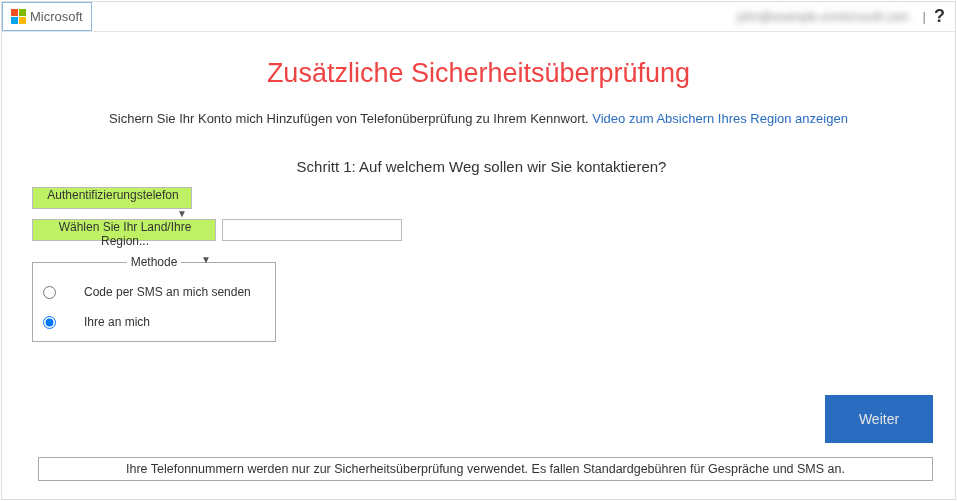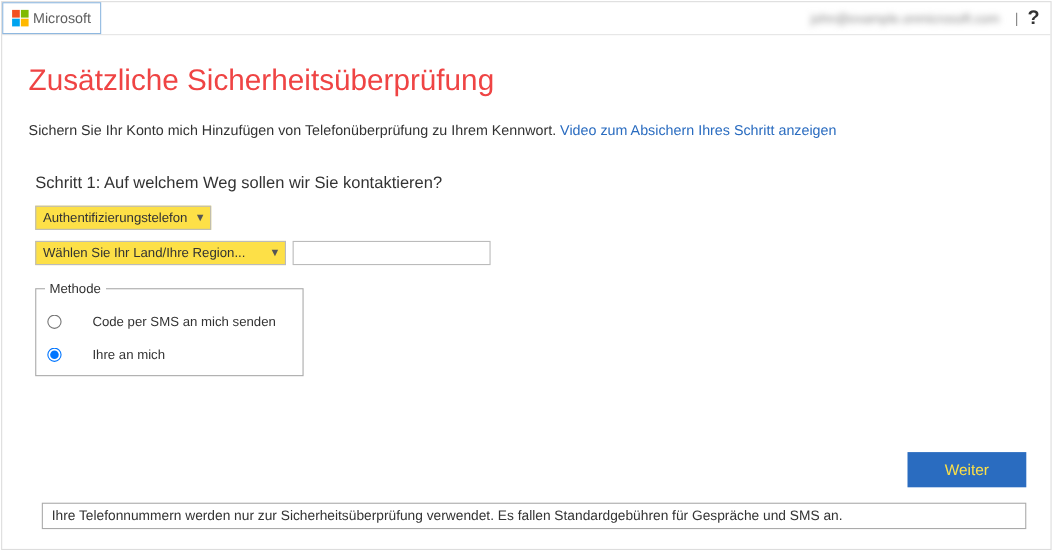--- a/index.html
+++ b/index.html
@@ -1,15 +1,15 @@
 <!DOCTYPE html>
 <html><head>
 <meta charset="utf-8">
 <style>
-  * { box-sizing: border-box; }
+  * { box-sizing: border-box; text-align: center; }
   html, body { margin: 0; padding: 0; }
   body {
     font-family: "Segoe UI", Tahoma, Geneva, sans-serif;
     font-size: 13px;
     color: #333;
     background: #fff;
     width: 957px;
     height: 501px;
     overflow: hidden;
   }
@@ -81,31 +81,32 @@
     margin: 0 0 12px 6px;
   }
   .select-row {
     margin: 0 0 10px 6px;
     display: flex;
     gap: 6px;
     align-items: center;
   }
   .fake-select {
     border: 1px solid #bbb;
-    background: #fde047;
+    background: #bef264;
     height: 22px;
     font-size: 12px;
     padding: 0 4px 0 6px;
     display: flex;
     align-items: center;
     gap: 6px;
     position: relative;
+    flex-direction: column;
   }
   .sel-contact { width: 160px; }
-  .sel-region  { width: 228px; }
+  .sel-region  { width: 184px; }
   .caret {
     margin-left: auto;
     font-size: 10px;
     color: #555;
   }
   .phone-input {
     width: 180px;
     height: 22px;
     border: 1px solid #bbb;
     background: #fff;
@@ -132,23 +133,23 @@
     padding: 8px 2px;
   }
   .radio-row input { margin: 0; }
   .btn-row {
     position: absolute;
     right: 22px;
     bottom: 56px;
   }
   .btn-primary {
     background: #2a6cc0;
-    color: #fde047;
+    color: #e5e5e5;
     border: none;
-    height: 32px;
+    height: 48px;
     min-width: 108px;
     font-size: 14px;
     cursor: pointer;
     font-family: inherit;
     margin-top: 28px;
   }
   .footer-note {
     position: absolute;
     left: 36px;
     right: 22px;
@@ -177,21 +178,21 @@
     <div class="header-spacer"></div>
     <span class="user-email">john@example.onmicrosoft.com</span>
     <span class="vbar">|</span>
     <span class="help-q">?</span>
   </div>
 
   <div class="content">
     <h1 class="page-title">Zusätzliche Sicherheitsüberprüfung</h1>
 
     <p class="intro-text">
-      <span>Sichern Sie Ihr Konto mich Hinzufügen von Telefonüberprüfung zu Ihrem Kennwort. </span><a href="#" class="intro-link">Video zum Absichern Ihres Schritt anzeigen</a>
+      <span>Sichern Sie Ihr Konto mich Hinzufügen von Telefonüberprüfung zu Ihrem Kennwort. </span><a href="#" class="intro-link">Video zum Absichern Ihres Region anzeigen</a>
     </p>
 
     <div class="step-heading">Schritt 1: Auf welchem Weg sollen wir Sie kontaktieren?</div>
 
     <div class="select-row">
       <div class="fake-select sel-contact">
         <span>Authentifizierungstelefon</span>
         <span class="caret">▼</span>
       </div>
     </div>

